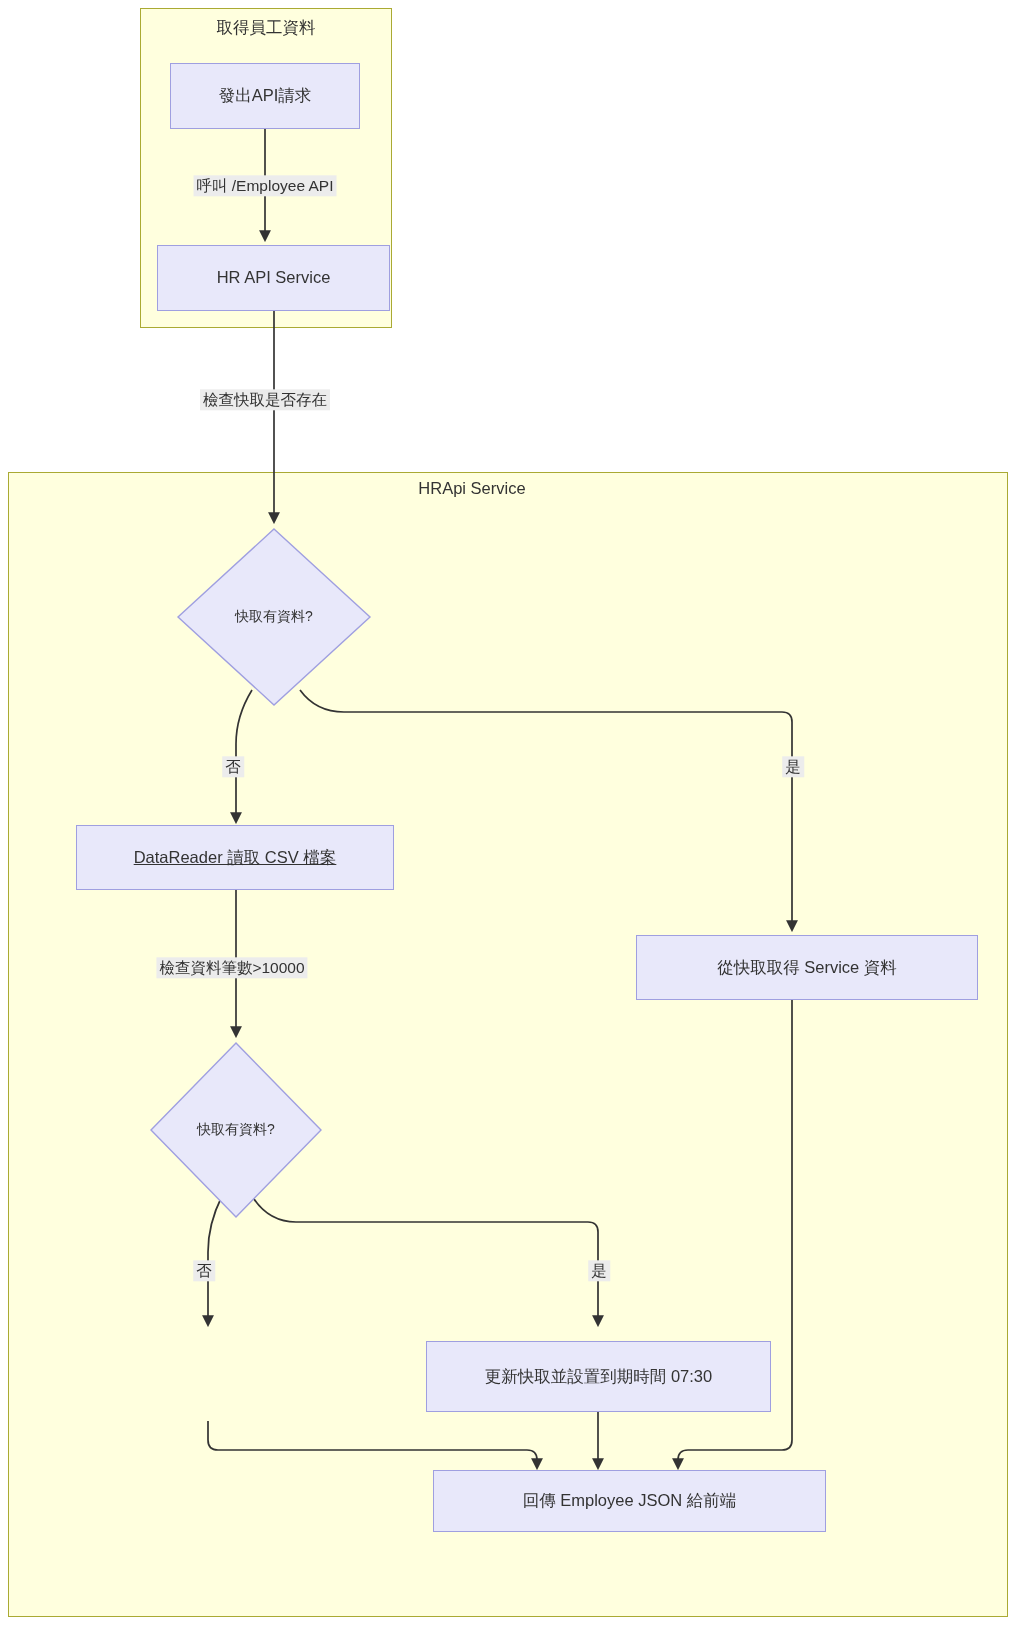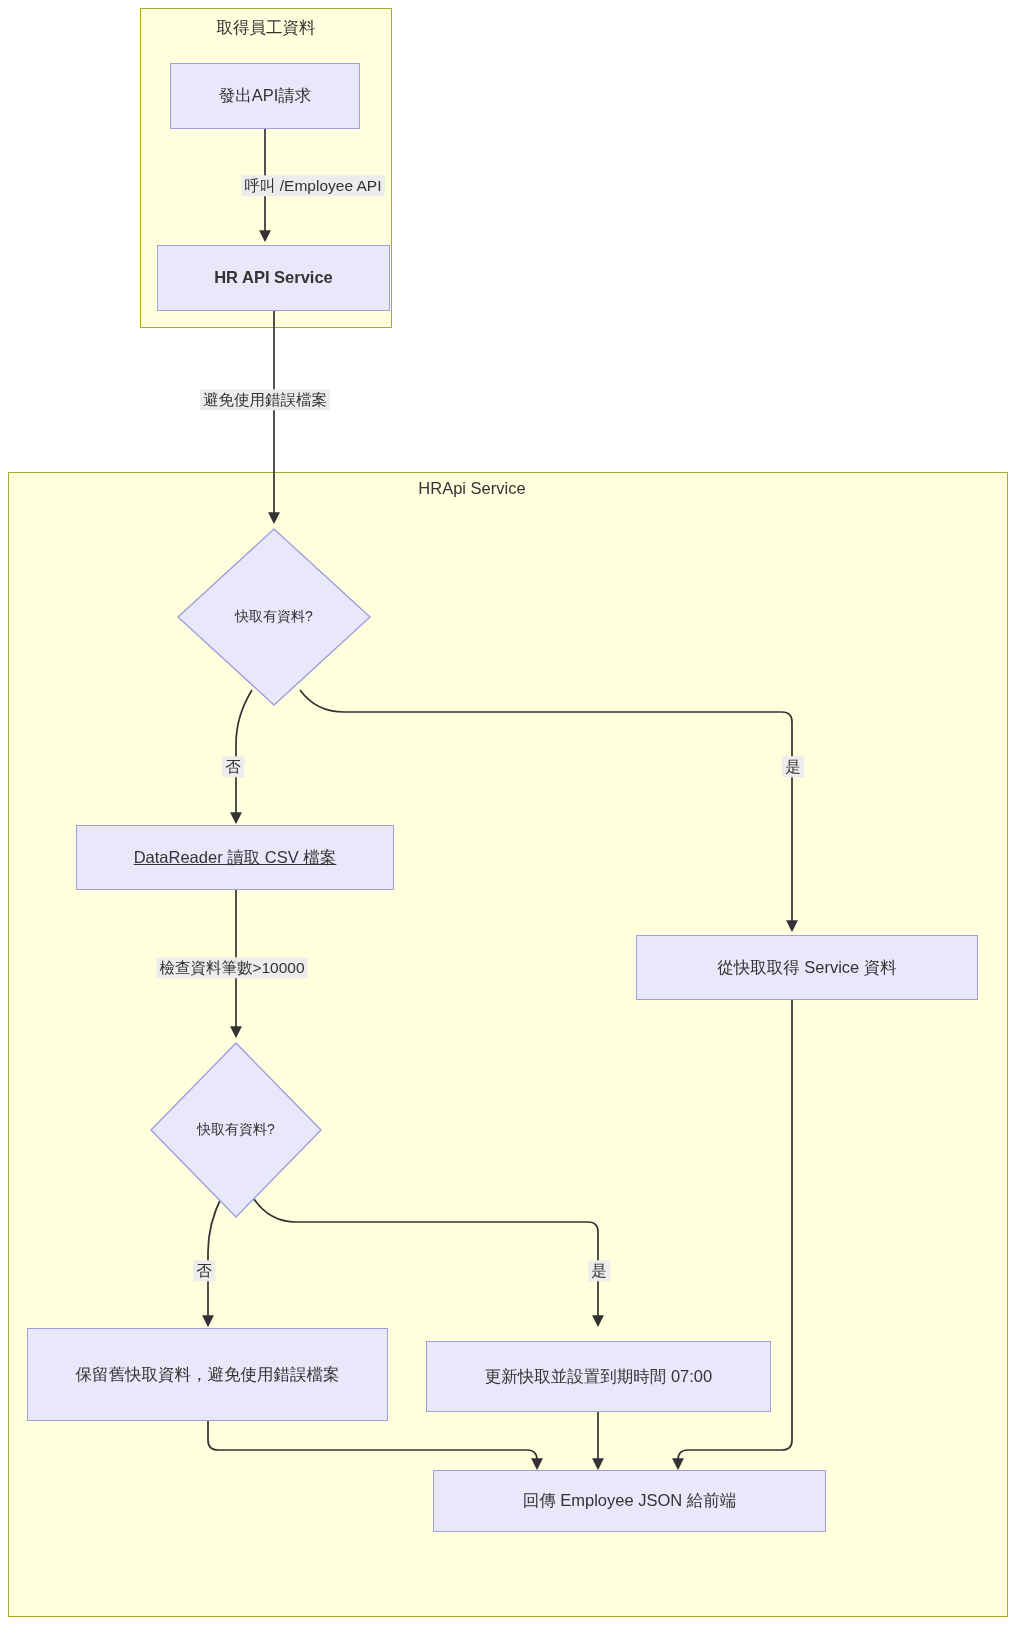--- a/index.html
+++ b/index.html
@@ -131,21 +131,21 @@
       <path d="M 598,1412 L 598,1468" marker-end="url(#arrow)"></path>
 
       <path d="M 792,1000 L 792,1440 Q 792,1450 782,1450 L 688,1450 Q 678,1450 678,1460 L 678,1468" marker-end="url(#arrow)"></path>
     </g>
   </svg>
 
   <div class="node" style="left:170px; top:63px; width:190px; height:66px;">
     <span>發出API請求</span>
   </div>
 
-  <div class="node" style="left:157px; top:245px; width:233px; height:66px;font-weight:bold;">
+  <div class="node" style="left:157px; top:245px; width:233px; height:66px;">
     <span>HR API Service</span>
   </div>
 
   <div class="diamond-wrap" style="left:176px; top:527px; width:196px; height:180px;">
     <svg width="196" height="180" viewBox="0 0 196 180" xmlns="http://www.w3.org/2000/svg">
       <polygon points="98,2 194,90 98,178 2,90" fill="#e8e8fa" stroke="#9f9fe0" stroke-width="1.4"></polygon>
     </svg>
     <div class="diamond-label">快取有資料?</div>
   </div>
 
@@ -157,35 +157,32 @@
     <span>從快取取得 Service 資料</span>
   </div>
 
   <div class="diamond-wrap" style="left:149px; top:1041px; width:174px; height:178px;">
     <svg width="174" height="178" viewBox="0 0 174 178" xmlns="http://www.w3.org/2000/svg">
       <polygon points="87,2 172,89 87,176 2,89" fill="#e8e8fa" stroke="#9f9fe0" stroke-width="1.4"></polygon>
     </svg>
     <div class="diamond-label">快取有資料?</div>
   </div>
 
-  <div class="node" style="left:27px; top:1328px; width:361px; height:93px;">
-    <span>保留舊快取資料，避免使用錯誤檔案</span>
-  </div>
 
   <div class="node" style="left:426px; top:1341px; width:345px; height:71px;">
-    <span>更新快取並設置到期時間 07:00</span>
+    <span>更新快取並設置到期時間 07:30</span>
   </div>
 
   <div class="node" style="left:433px; top:1470px; width:393px; height:62px;">
     <span>回傳 Employee JSON 給前端</span>
   </div>
 
-  <div class="edge-label" style="left:265px; top:186px;margin-left:48px;">呼叫 /Employee API</div>
+  <div class="edge-label" style="left:265px; top:186px;">呼叫 /Employee API</div>
 
-  <div class="edge-label" style="left:265px; top:400px;">避免使用錯誤檔案</div>
+  <div class="edge-label" style="left:265px; top:400px;">檢查快取是否存在</div>
 
   <div class="edge-label" style="left:233px; top:767px;">否</div>
 
   <div class="edge-label" style="left:793px; top:767px;">是</div>
 
   <div class="edge-label" style="left:232px; top:968px;">檢查資料筆數&gt;10000</div>
 
   <div class="edge-label" style="left:204px; top:1271px;">否</div>
 
   <div class="edge-label" style="left:599px; top:1271px;">是</div>

